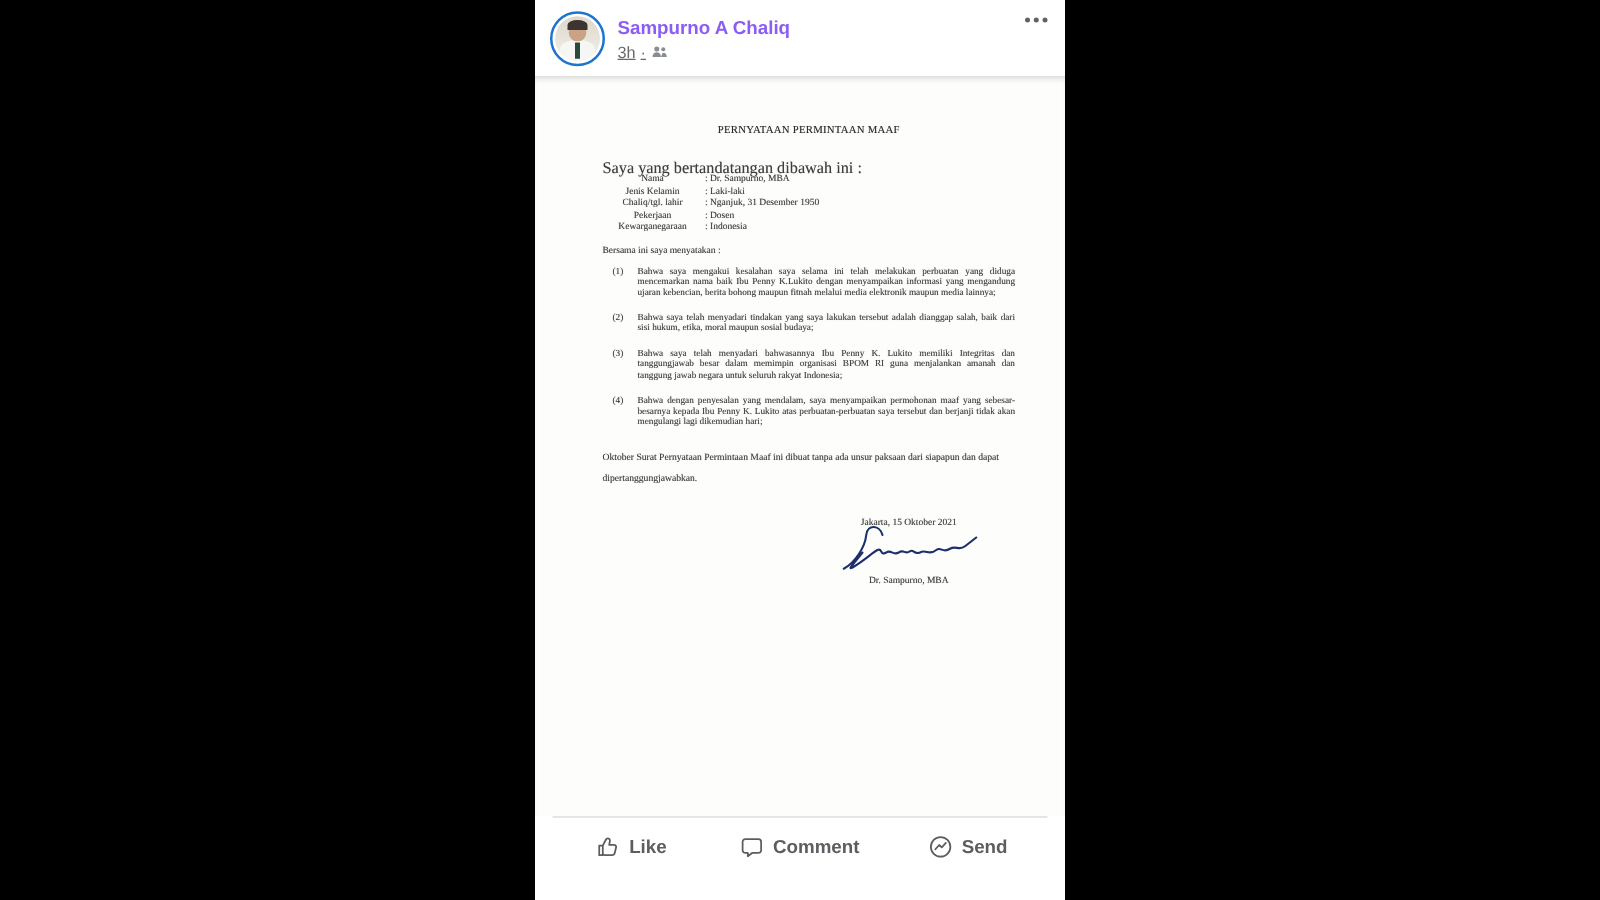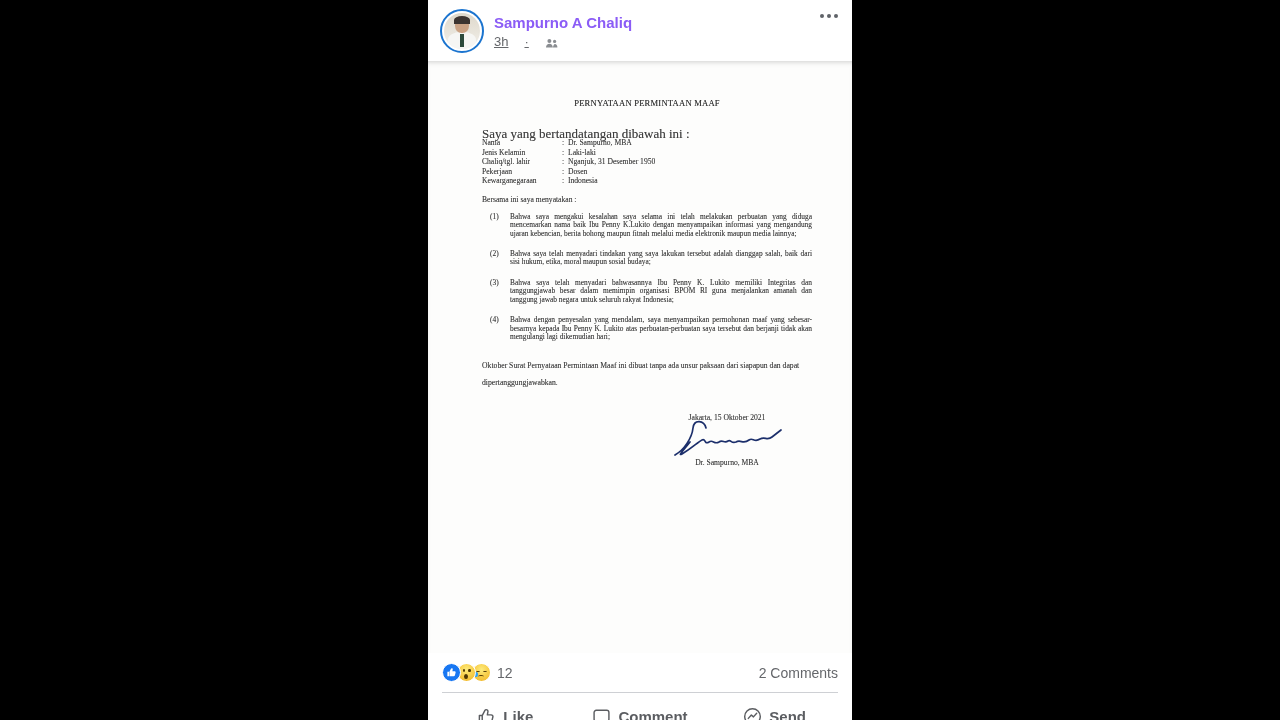--- a/index.html
+++ b/index.html
@@ -21,36 +21,36 @@
   .avatar {
     width:36px; height:36px; border-radius:50%; overflow:hidden; position:relative;
     background:linear-gradient(180deg,#ded8cb 0%,#e9e5dc 55%,#f3f1ec 100%);
   }
   .avatar .head { position:absolute; left:11px; top:5px; width:14px; height:15px; border-radius:50% 50% 46% 46%; background:#caa284; }
   .avatar .hair { position:absolute; left:10px; top:3px; width:16px; height:8px; border-radius:50% 50% 0 0; background:#3c3430; }
   .avatar .shirt { position:absolute; left:4px; top:19px; width:28px; height:17px; border-radius:45% 45% 0 0; background:#f6f6f4; }
   .avatar .tie { position:absolute; left:16px; top:21px; width:4px; height:13px; background:#2c4a3c; }
   .head-text { margin-left:10px; flex:1; min-width:0; }
   .author-name { font-size:15px; font-weight:700; color:#8b5cf6; line-height:19px; }
-  .meta-row { display:flex; align-items:flex-end; gap:16px; margin-top:2px; color:#65676b; font-size:13px;text-decoration:underline; }
+  .meta-row { display:flex; align-items:center; gap:4px; margin-top:2px; color:#65676b; font-size:13px;text-decoration:underline; }
   .dot-sep { color:#65676b; }
   .friends-icon svg { display:block; }
   .more-btn { display:flex; gap:3px; padding:6px 2px; align-self:flex-start; margin-top:8px; cursor:pointer; }
   .more-btn i { width:4px; height:4px; border-radius:50%; background:#5f6368; }
 
   
   .photo {
     flex:0 0 auto; height:592px; background:#fdfdfc; position:relative;
     box-shadow: inset 0 4px 5px -3px rgba(120,120,120,.35);
     font-family:"Liberation Serif", serif; color:#3e3e3e;
   }
   .letter { padding:37px 40px 0 54px; text-shadow:0 0 0.6px rgba(80,80,80,.55); }
   .letter-title { text-align:center; font-weight:400; font-size:8.6px; letter-spacing:.2px; color:#2b2b2b; }
   .intro { margin-top:21px; font-size:13px; line-height:9.4px; }
-  .fields { font-size:7.6px; line-height:9.4px; }
+  .fields { font-size:7.6px; line-height:9.4px;text-align:center; }
   .field-row { display:flex; }
   .f-label { width:80px; flex:0 0 auto; }
   .f-colon { width:6px; flex:0 0 auto; }
   .statement-intro { margin-top:10px; font-size:7.6px; line-height:9.4px; }
   .points { margin-top:8px; }
   .point { display:flex; margin:0 0 12px 8px; font-size:7.4px; line-height:8.4px; }
   .point-num { width:20px; flex:0 0 auto; }
   .point-text { flex:1; text-align:justify; }
   .closing { margin-top:16px; font-size:7.7px; line-height:17px; }
   .sig-block { float:right; width:138px; margin-top:22px; margin-right:16px; text-align:center; position:relative; }
@@ -182,42 +182,20 @@
           <div class="sig-scrawl">
             <svg width="118" height="42" viewBox="0 0 118 42">
               <path d="M38 10 C36 2 26 1 25 10 C24 20 16 32 7 37 M22 24 C14 34 10 38 14 36 C24 30 30 24 34 22 C38 20 36 27 41 24 C45 21 46 27 51 24 C55 21 56 26 60 23 C63 21 63 26 68 24 C73 21 75 27 81 22 C85 19 86 25 92 21 C97 18 99 23 104 19 L113 12" stroke="#1c2f6b" stroke-width="1.7" fill="none" stroke-linecap="round" stroke-linejoin="round"></path>
             </svg>
           </div>
           <div class="sig-name">Dr. Sampurno, MBA</div>
         </div>
       </div>
     </div>
 
-    <div class="engagement">
-      <div class="rx-stack">
-        <div class="rx rx-like">
-          <svg width="11" height="11" viewBox="0 0 16 16">
-            <path d="M2 7 h2.4 v6.5 H2 z M5 13.5 h6.2 c.9 0 1.6-.6 1.8-1.4 l1-4 c.2-.9-.5-1.8-1.4-1.8 H9.3 l.5-2.8 c.2-.9-.5-1.7-1.4-1.7 -.5 0-1 .3-1.2.8 L5 7 Z" fill="#fff"></path>
-          </svg>
-        </div>
-        <div class="rx rx-wow">
-          <span class="eye l"></span>
-            <span class="eye r"></span>
-            <span class="mouth"></span>
-        </div>
-        <div class="rx rx-sad">
-          <span class="eye l"></span>
-            <span class="eye r"></span>
-            <span class="mouth"></span>
-            <span class="tear"></span>
-        </div>
-      </div>
-      <span class="rx-count">12</span>
-      <span class="comments-count">2 Comments</span>
-    </div>
 
     <div class="divider"></div>
 
     <div class="actions">
       <div class="action-btn">
         <span>
           <svg width="19" height="19" viewBox="0 0 20 20" fill="none" stroke="#5b5d61" stroke-width="1.5" stroke-linejoin="round">
             <path d="M2.5 9 h3 v8 h-3 z"></path>
             <path d="M5.5 16.2 c.6.5 1.2.8 2 .8 h5.8 c1.1 0 2-.7 2.2-1.7 l1.2-4.8 c.3-1.1-.6-2.2-1.8-2.2 h-4 l.6-3.4 c.2-1.1-.7-2.1-1.8-2.1 -.6 0-1.2.4-1.5 1 L5.5 9"></path>
           </svg>

